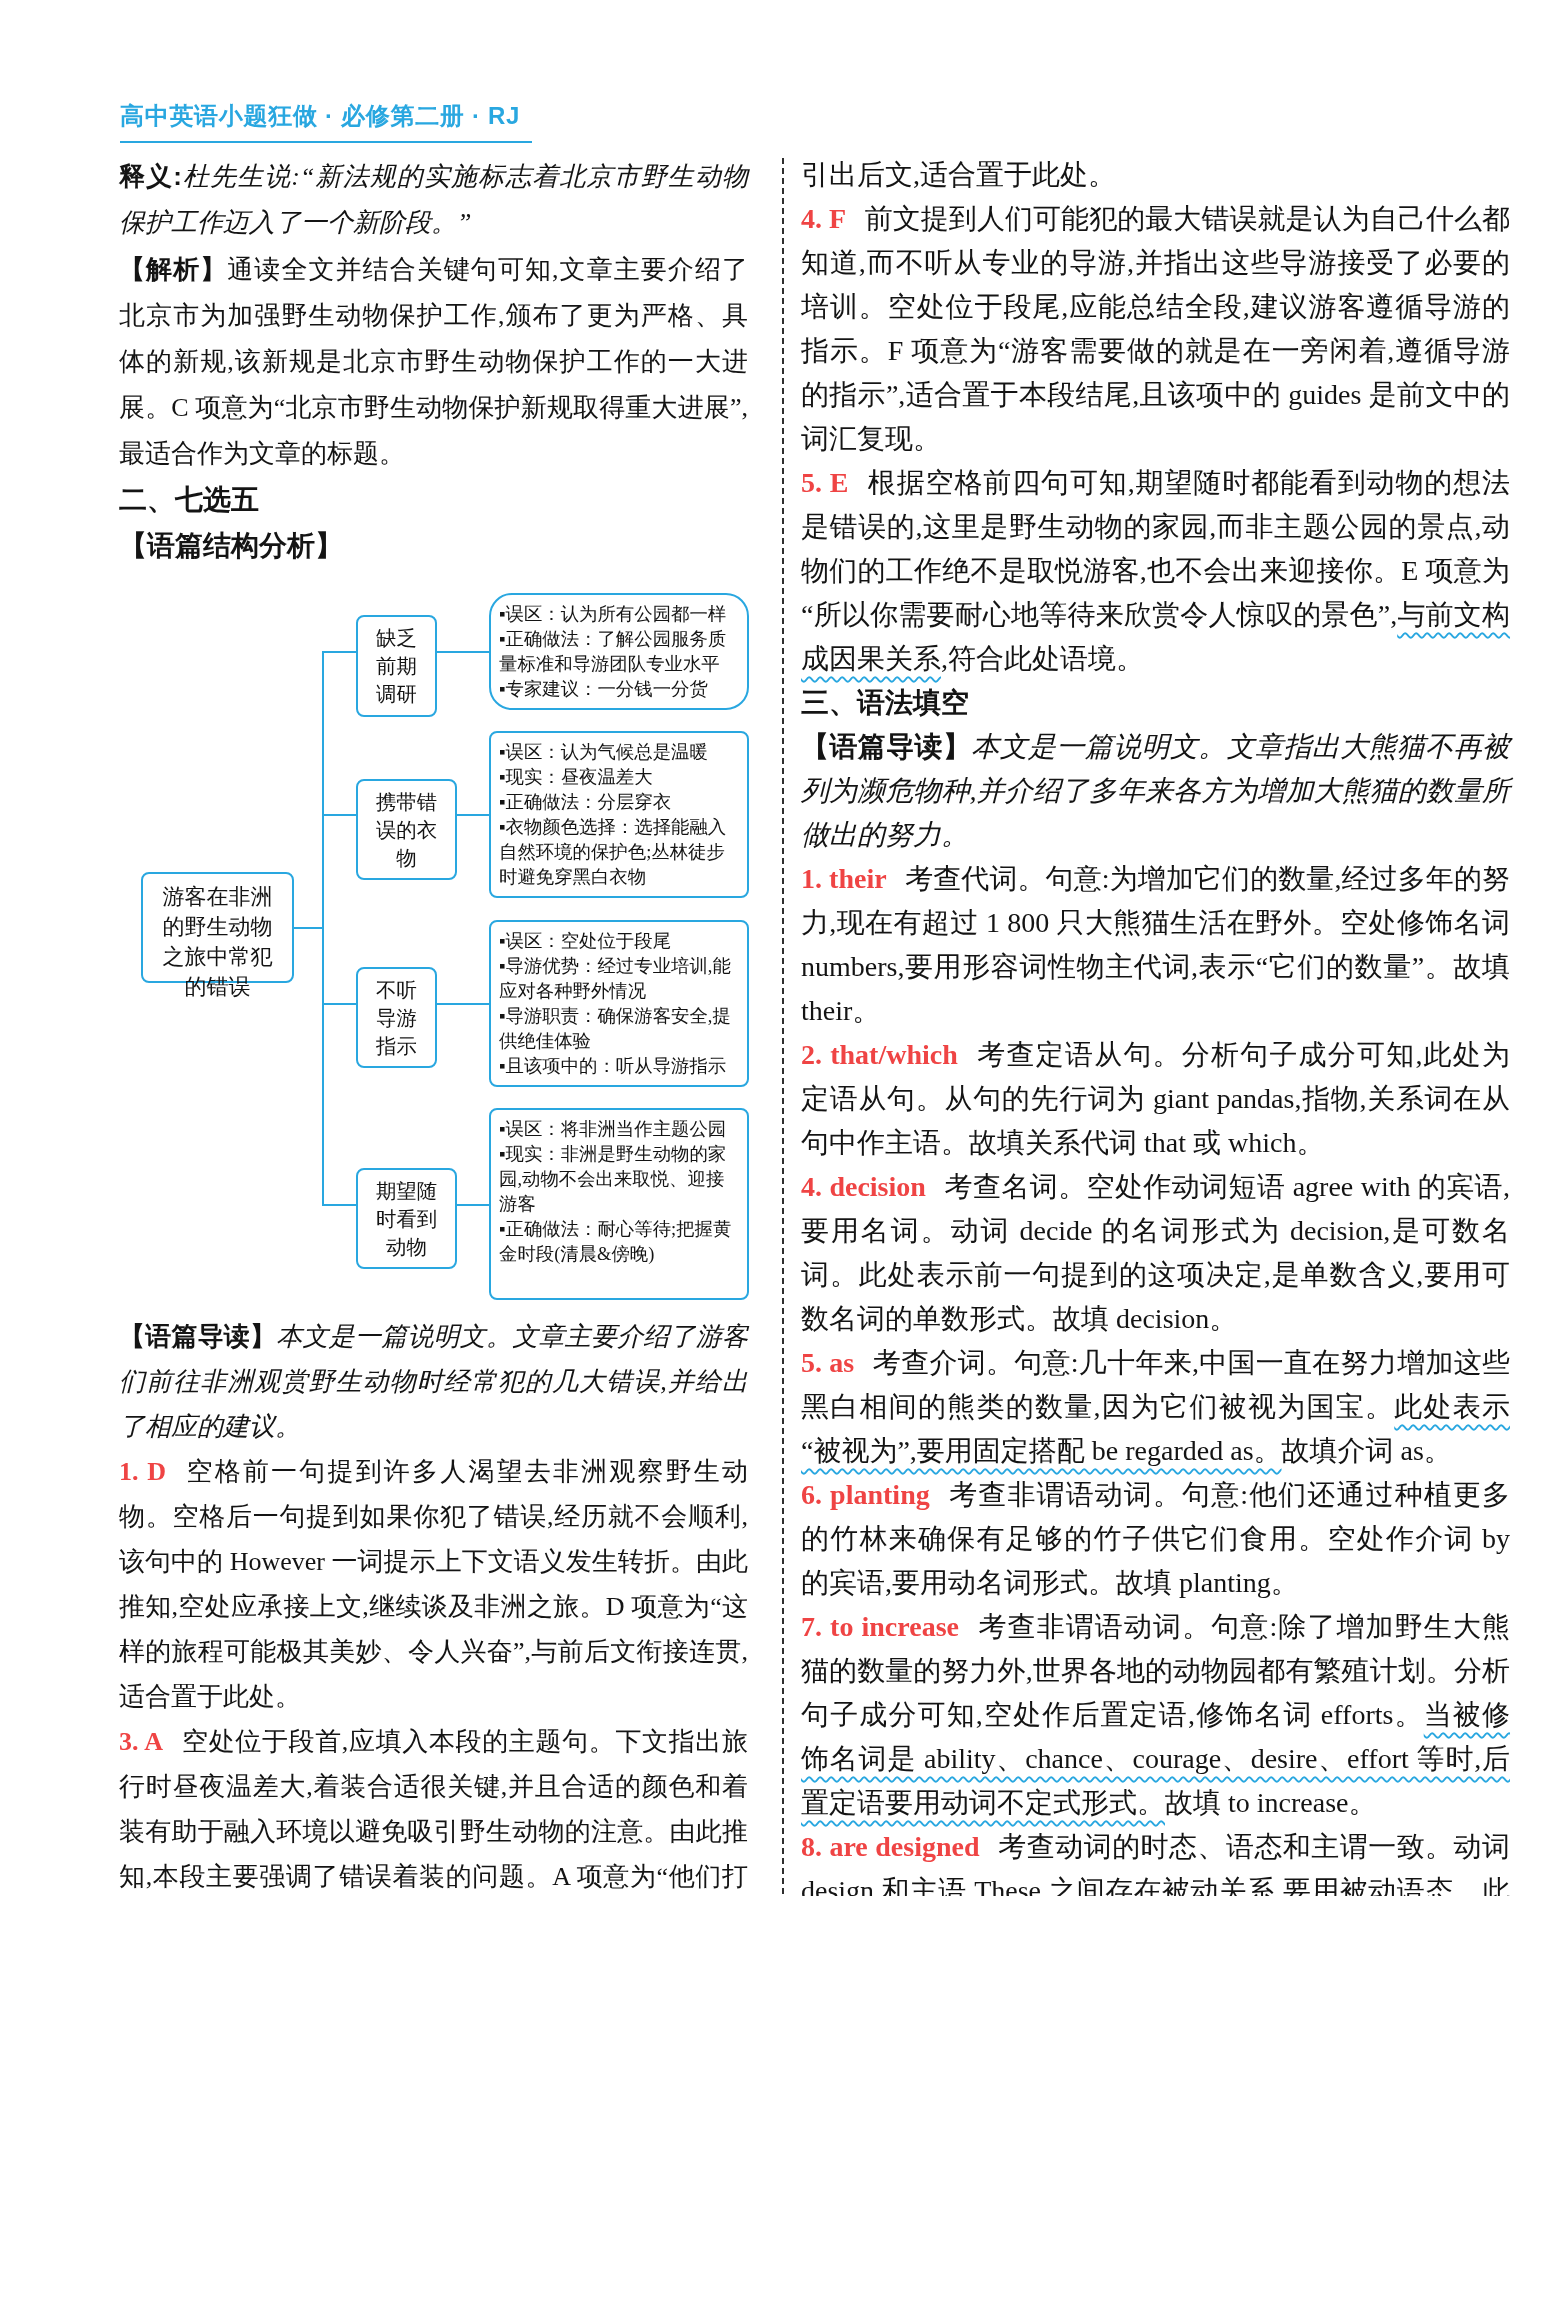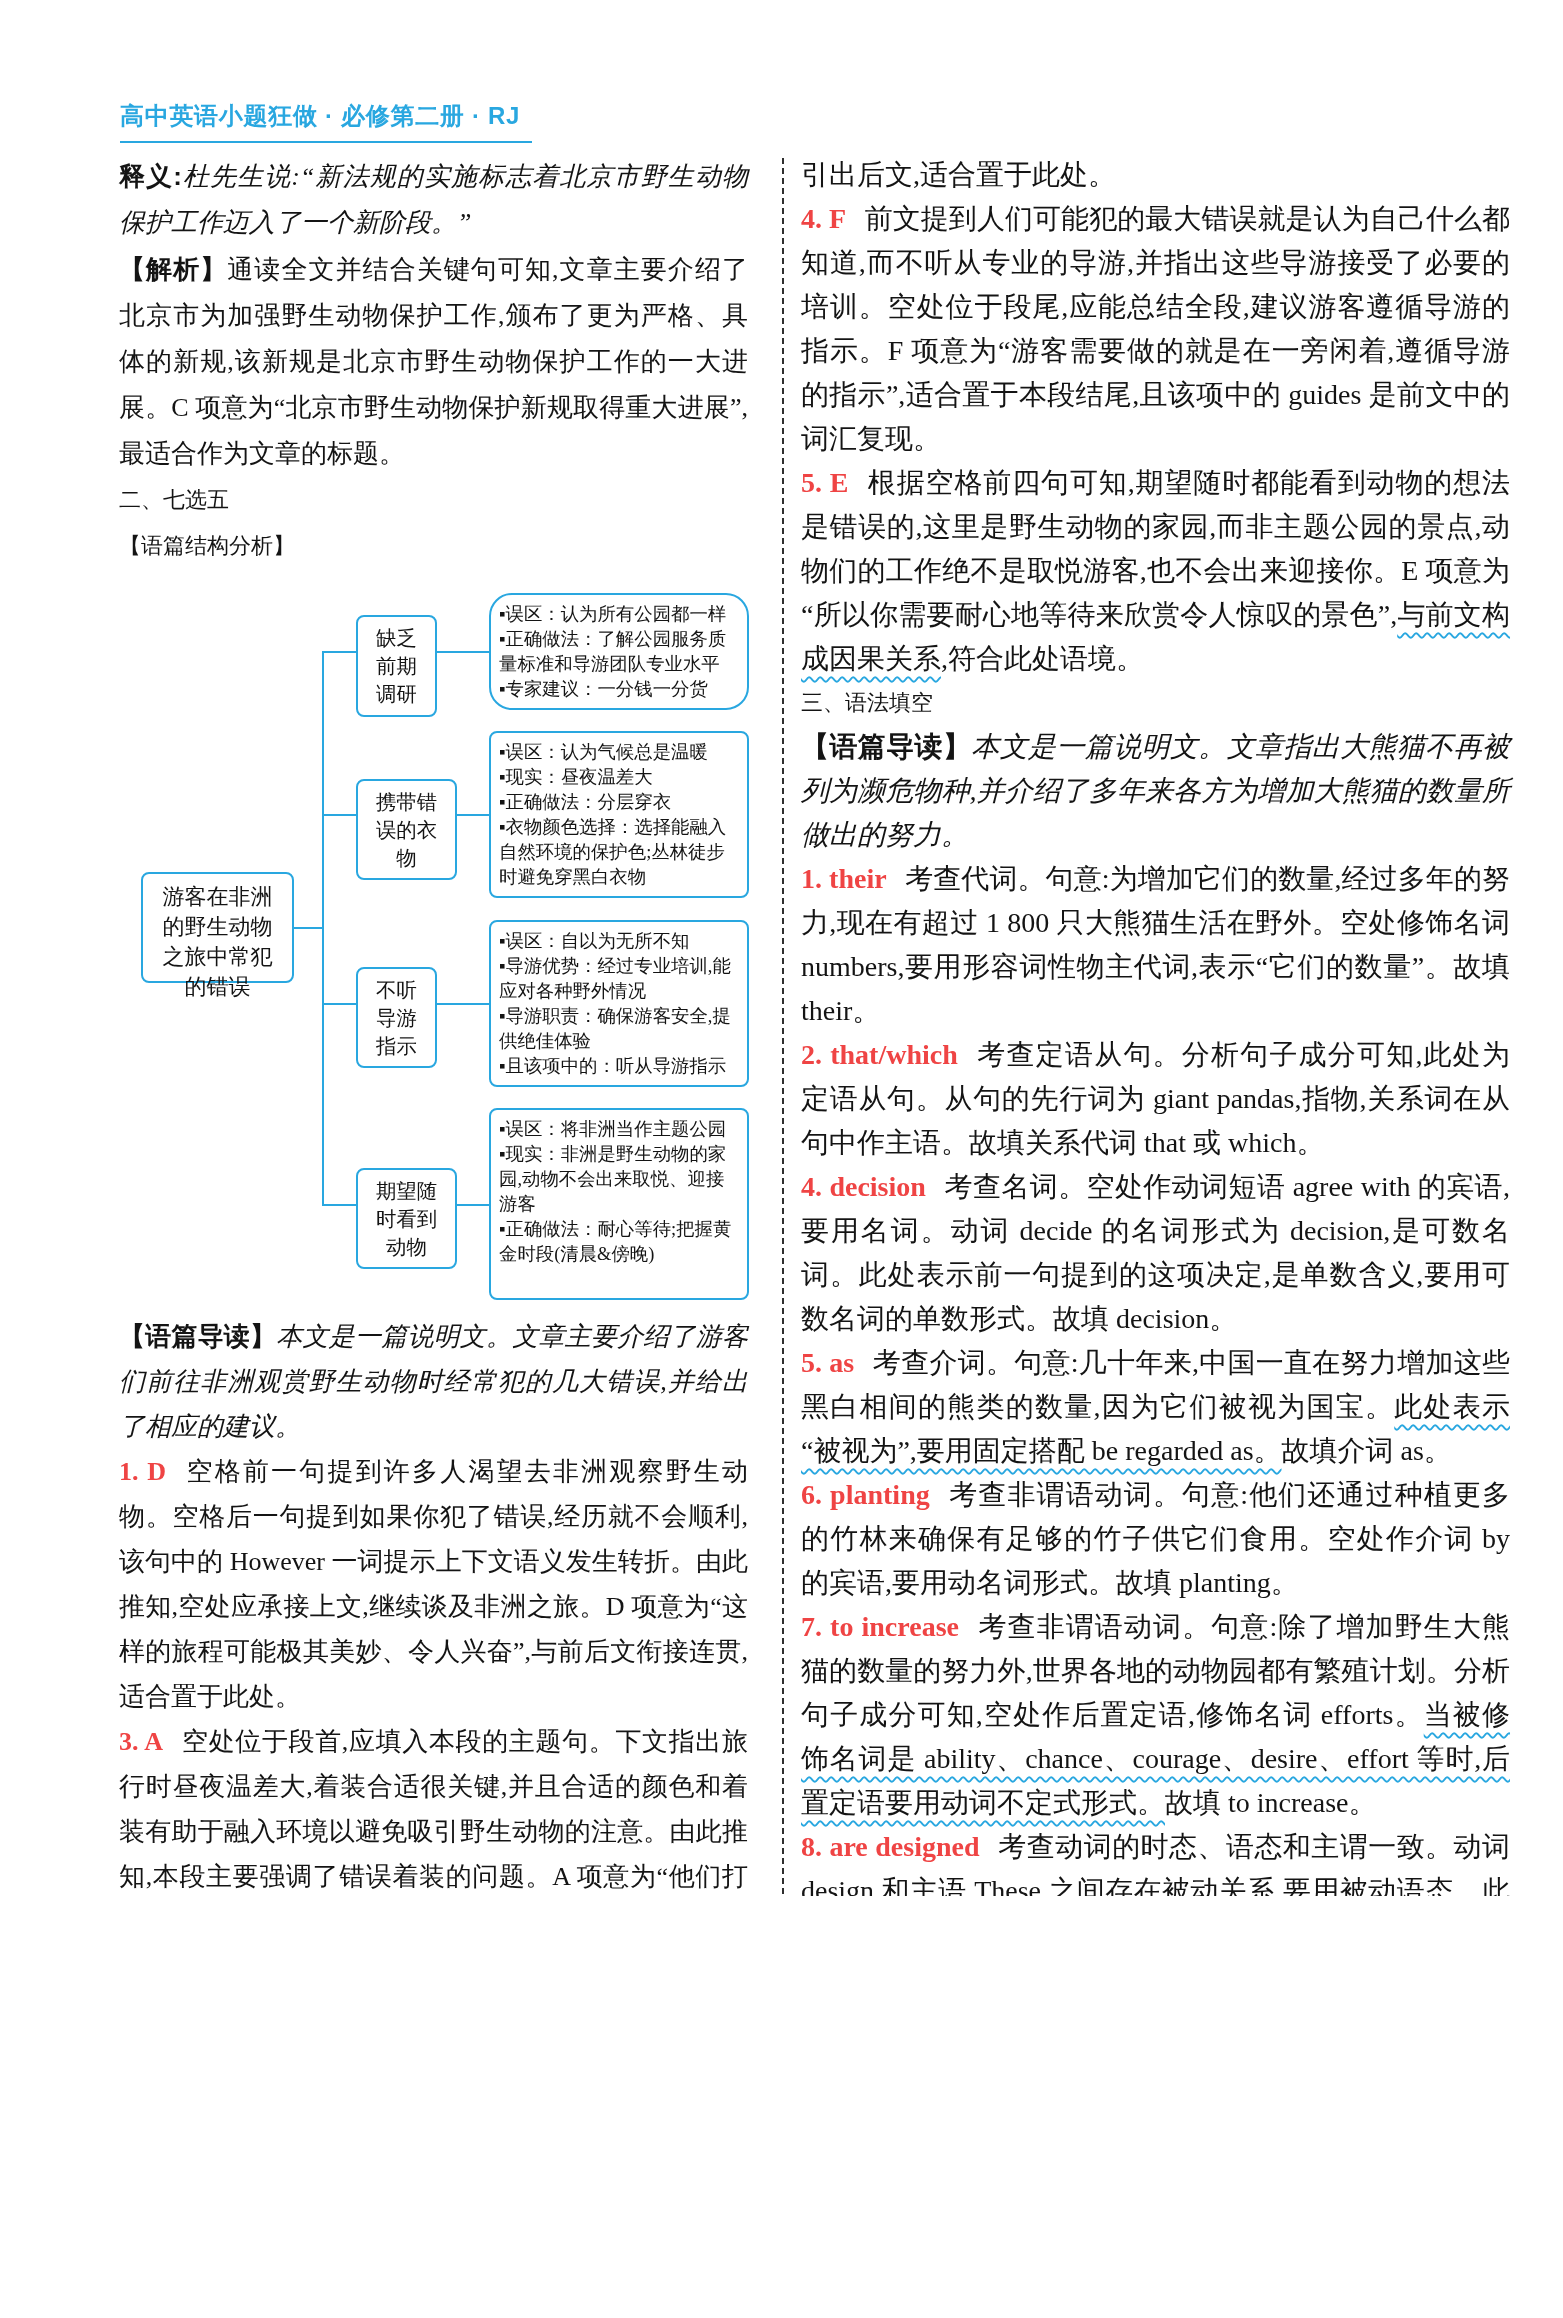--- a/index.html
+++ b/index.html
@@ -38,21 +38,21 @@
     font-family:"Liberation Sans","DejaVu Sans",sans-serif;
     font-weight:bold;
   }
   .kai{font-style:italic;}
   .ans{
     color:#ef4444;font-weight:bold;
     margin-right:18.4px;white-space:nowrap;
   }
   .sec-title{
     font-family:"Liberation Sans","DejaVu Sans",sans-serif;
-    font-weight:normal;font-size:22px;margin:0;
+    font-weight:bold;font-size:28px;margin:0;
   }
   .col-left .sec-title{line-height:46px;}
   .col-right .sec-title{line-height:44px;}
   .wavy{
     text-decoration-line:underline;
     text-decoration-style:wavy;
     text-decoration-color:#29a7e0;
     text-decoration-thickness:2px;
     text-underline-offset:8px;
   }
@@ -140,21 +140,21 @@
         <div class="dg-item">▪正确做法：了解公园服务质量标准和导游团队专业水平</div>
         <div class="dg-item">▪专家建议：一分钱一分货</div>
       </div>
       <div class="dg-box dg-detail" style="top:138px;height:167px;">
         <div class="dg-item">▪误区：认为气候总是温暖</div>
         <div class="dg-item">▪现实：昼夜温差大</div>
         <div class="dg-item">▪正确做法：分层穿衣</div>
         <div class="dg-item">▪衣物颜色选择：选择能融入自然环境的保护色;丛林徒步时避免穿黑白衣物</div>
       </div>
       <div class="dg-box dg-detail" style="top:327px;height:167px;">
-        <div class="dg-item">▪误区：自以为无所不知</div>
+        <div class="dg-item">▪误区：空处位于段尾</div>
         <div class="dg-item">▪导游优势：经过专业培训,能应对各种野外情况</div>
         <div class="dg-item">▪导游职责：确保游客安全,提供绝佳体验</div>
         <div class="dg-item">▪且该项中的：听从导游指示</div>
       </div>
       <div class="dg-box dg-detail" style="top:515px;height:192px;">
         <div class="dg-item">▪误区：将非洲当作主题公园</div>
         <div class="dg-item">▪现实：非洲是野生动物的家园,动物不会出来取悦、迎接游客</div>
         <div class="dg-item">▪正确做法：耐心等待;把握黄金时段(清晨&amp;傍晚)</div>
       </div>
     </div>

